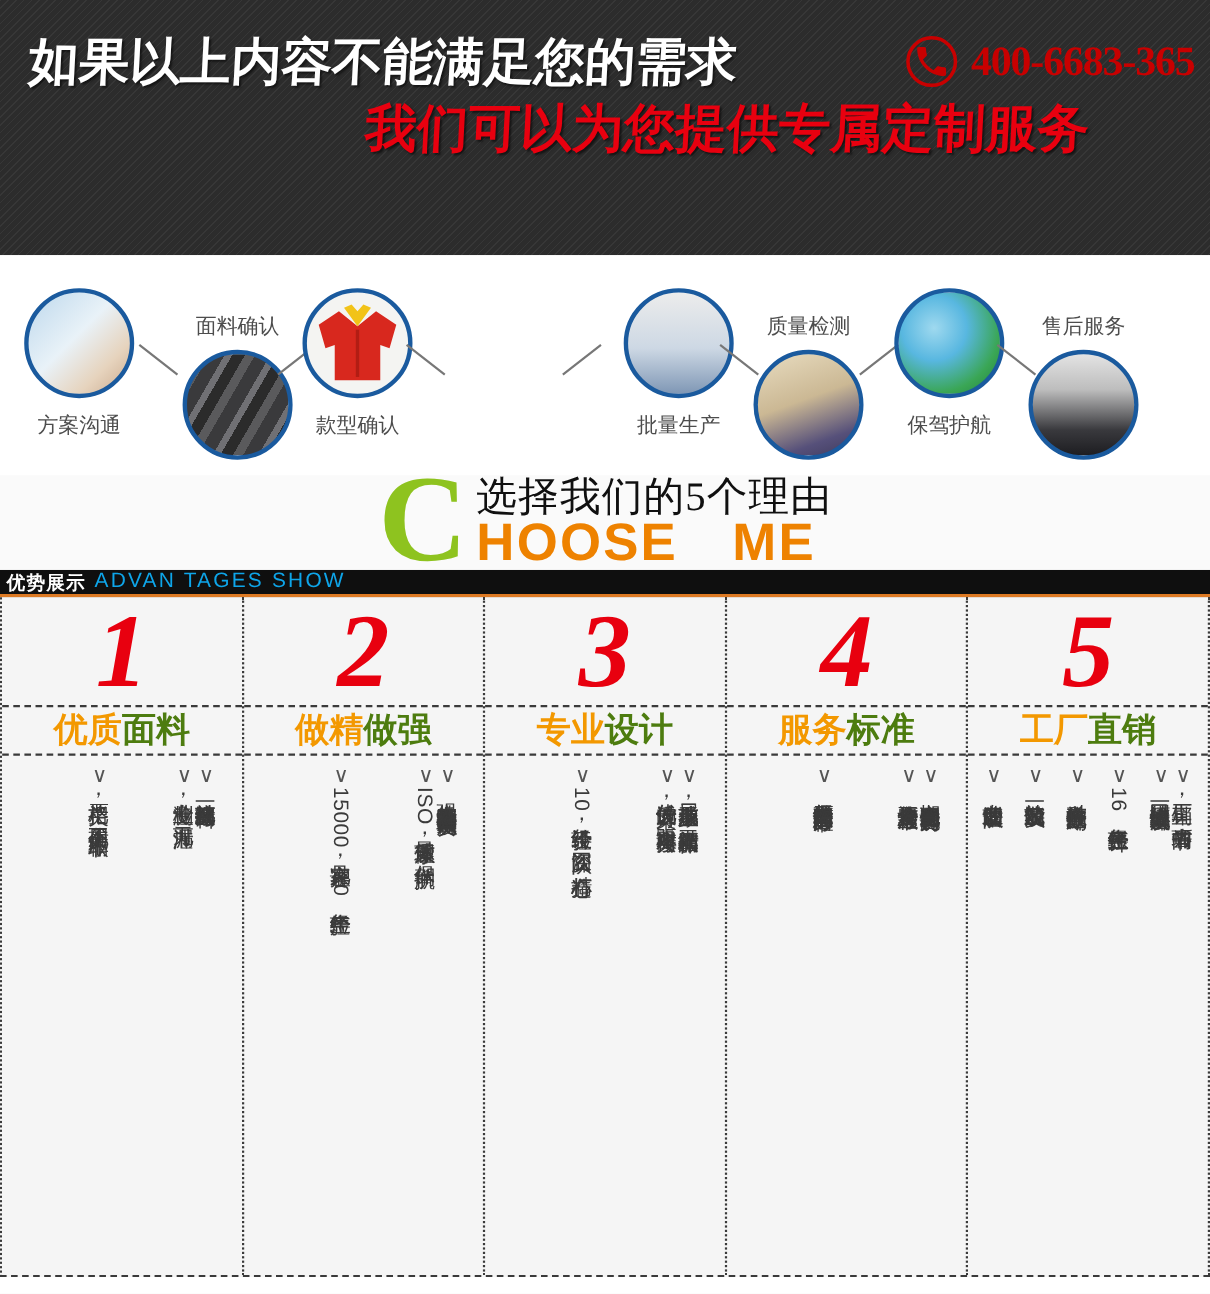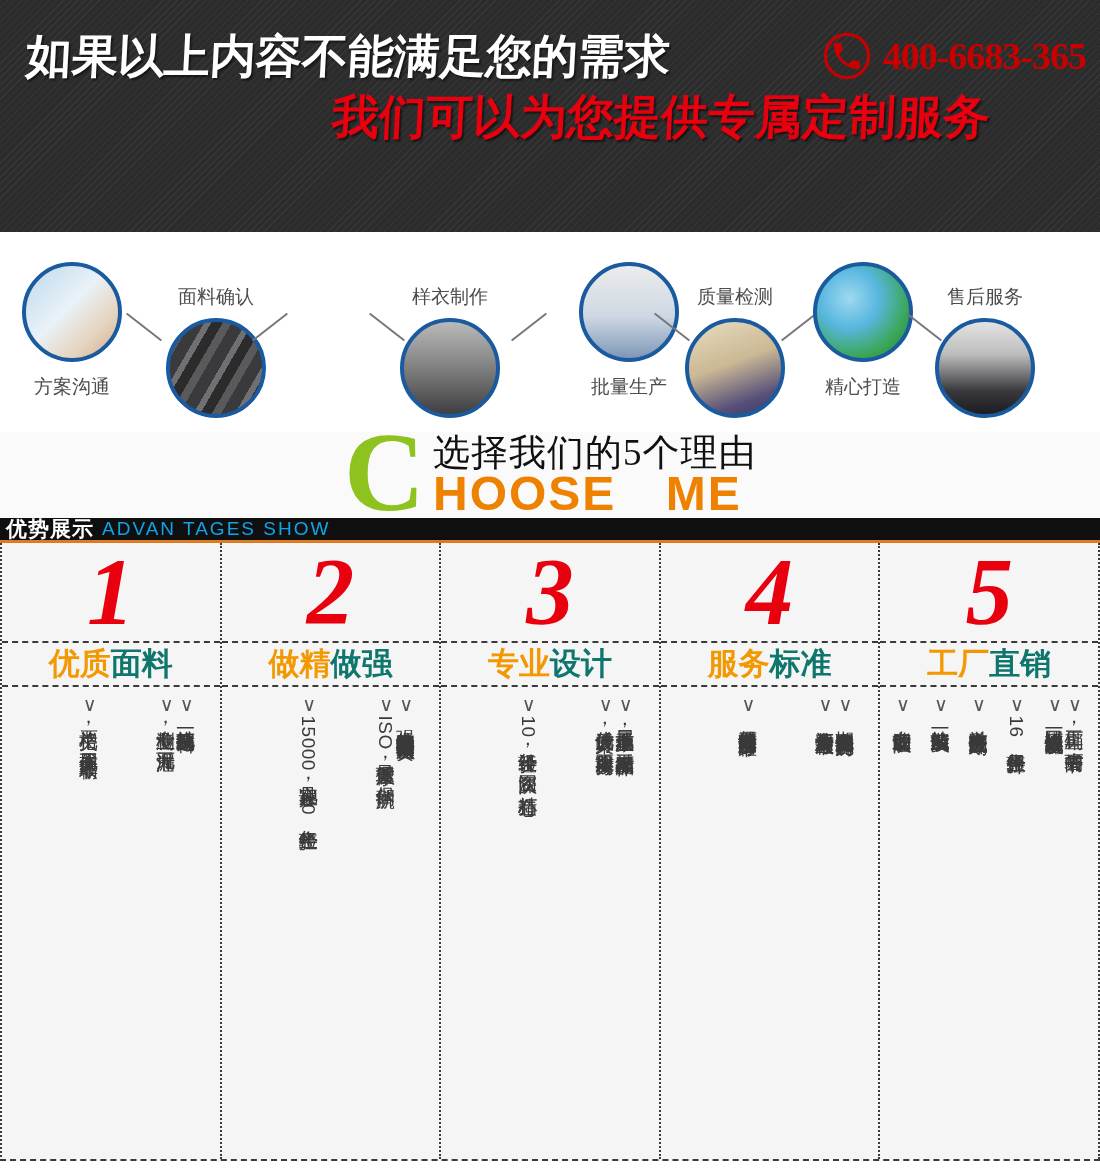--- a/index.html
+++ b/index.html
@@ -31,21 +31,21 @@
   
   .process{position:relative;height:200px;background:#fff;}
   .step{position:absolute;width:110px;display:flex;flex-direction:column;align-items:center;}
   .step.up{padding-top:30px;}
   .step.down{padding-top:52px;}
   .circle{width:100px;height:100px;border-radius:50%;border:4px solid var(--circle-border);overflow:hidden;flex:none;}
   .step.up .step-label{margin-top:12px;}
   .step.down .step-label{order:-1;margin-bottom:8px;}
   .step-label{font-size:19px;color:#4d4d4d;white-space:nowrap;}
   .s1{left:17px}.s2{left:161px}.s3{left:270px}.s4{left:395px}
-  .s5{left:574px}.s6{left:680px}.s7{left:808px}.s8{left:930px}
+  .s5{left:562px}.s6{left:680px}.s7{left:808px}.s8{left:930px}
   .conn{position:absolute;top:94px;width:44px;height:0;border-top:2px solid #777;}
   .conn.backslash{transform:rotate(38deg);}
   .conn.slash{transform:rotate(-38deg);}
   .c1{left:122px}.c2{left:248px}.c3{left:365px}.c4{left:507px}.c5{left:650px}.c6{left:777px}.c7{left:902px}
   
   .img1{background:linear-gradient(135deg,#bdd8ec 0%,#e9f2f8 45%,#e6d3bd 75%,#caa98c 100%);}
   .img2{background:repeating-linear-gradient(120deg,#2b2b2b 0 10px,#5a5a5c 10px 18px,#3a3a3c 18px 30px,#707074 30px 36px);}
   .img3{background:#f4f4f2;display:flex;align-items:center;justify-content:center;}
   .img4{background:linear-gradient(180deg,#b9b9b9 0%,#8c8c8c 40%,#3f3f41 100%);}
   .img5{background:linear-gradient(180deg,#ececec 0%,#cdd8e4 55%,#7f97b5 100%);}
@@ -59,34 +59,34 @@
     font-weight:bold;font-size:112px;line-height:112px;color:var(--green);}
   .choose-text{position:absolute;left:433px;top:2px;}
   .choose-cn{font-family:"Liberation Serif",serif;font-weight:normal;font-size:37px;line-height:38px;
     color:#101010;letter-spacing:1px;white-space:nowrap;}
   .choose-en{font-family:Liberation Sans, sans-serif;font-weight:bold;font-size:48px;line-height:44px;
     color:var(--orange-en);word-spacing:34px;letter-spacing:2px;white-space:nowrap;}
 
   
   .adv-bar{height:25px;background:#0f0f0f;border-bottom:3px solid var(--bar-underline);
     display:flex;align-items:center;padding-left:6px;}
-  .adv-cn{color:#ffffff;font-size:21px;font-weight:bold;letter-spacing:1px;}
+  .adv-cn{color:#ffffff;font-size:17px;font-weight:bold;letter-spacing:1px;}
   .adv-en{color:#0ea5e9;font-size:19px;margin-left:8px;letter-spacing:2px;}
 
   
   .reasons{display:flex;background:#f5f5f5;border-left:2px dotted #3a3a3a;border-bottom:2px dashed #3a3a3a;
     height:618px;}
   .reason-col{flex:1;display:flex;flex-direction:column;border-right:2px dotted #3a3a3a;min-width:0;}
   .reason-number{height:100px;border-bottom:2px dashed #3a3a3a;display:flex;align-items:center;
     justify-content:center;font-family:"Liberation Serif",serif;font-style:italic;font-weight:bold;
     font-size:95px;line-height:95px;color:var(--accent-red);}
   .reason-title{height:44px;border-bottom:2px dashed #3a3a3a;display:flex;align-items:center;
     justify-content:center;font-weight:bold;font-size:31px;white-space:nowrap;}
   .reason-title .hl{color:var(--orange-hl);}
-  .reason-title .rest{color:#0f766e;}
+  .reason-title .rest{color:#4d7c0f;}
   .reason-points{flex:1;writing-mode:vertical-rl;padding:6px 24px 0 0;font-size:19px;
     letter-spacing:0.5px;line-height:20px;color:var(--point-color);overflow:hidden;}
   .reason-points p{margin:0 57px 0 0;margin-left:57px;margin-right:0;margin-top:0;margin-bottom:0;}
   .reason-points p{margin:0;margin-left:57px;}
   .reason-points p:first-child{margin-left:0;}
   .reason-col.tight .reason-points{padding-right:14px;}
   .reason-col.tight .reason-points p{margin-left:18px;}
   .reason-col.tight .reason-points p:first-child{margin-left:0;}
   .reason-points{direction:ltr;}
   .check{text-orientation:upright;color:#555;}
@@ -114,39 +114,45 @@
       <div class="step up s1">
         <div class="circle img1"></div>
         <div class="step-label">方案沟通</div>
       </div>
       <div class="conn backslash c1"></div>
       <div class="step down s2">
         <div class="circle img2"></div>
         <div class="step-label">面料确认</div>
       </div>
       <div class="conn slash c2"></div>
+      <div class="step up s3">
+        <div class="circle img3">
+          <svg width="92" height="92" viewBox="0 0 60 60">
+            <path d="M19 11 L7 19 L11 33 L16.5 31 L16.5 52 L43.5 52 L43.5 31 L49 33 L53 19 L41 11 L30 20 Z" fill="#d8281e"></path>
+            <path d="M22 9 L30 20 L38 9 L33.5 7 L30 11 L26.5 7 Z" fill="#f2c318"></path>
+            <rect x="29" y="22" width="2" height="28" fill="#b21d14"></rect>
+          </svg>
+        </div>
+        <div class="step-label">款型确认</div>
+      </div>
       <div class="conn backslash c3"></div>
-      <div class="step down s4">
-        <div class="circle img4"></div>
-        <div class="step-label">样衣制作</div>
-      </div>
       <div class="conn slash c4"></div>
       <div class="step up s5">
         <div class="circle img5"></div>
         <div class="step-label">批量生产</div>
       </div>
       <div class="conn backslash c5"></div>
       <div class="step down s6">
         <div class="circle img6"></div>
         <div class="step-label">质量检测</div>
       </div>
       <div class="conn slash c6"></div>
       <div class="step up s7">
         <div class="circle img7"></div>
-        <div class="step-label">精心打造</div>
+        <div class="step-label">保驾护航</div>
       </div>
       <div class="conn backslash c7"></div>
       <div class="step down s8">
         <div class="circle img8"></div>
         <div class="step-label">售后服务</div>
       </div>
     </section>
 
   <section class="choose">
     <div class="choose-c">C</div>

